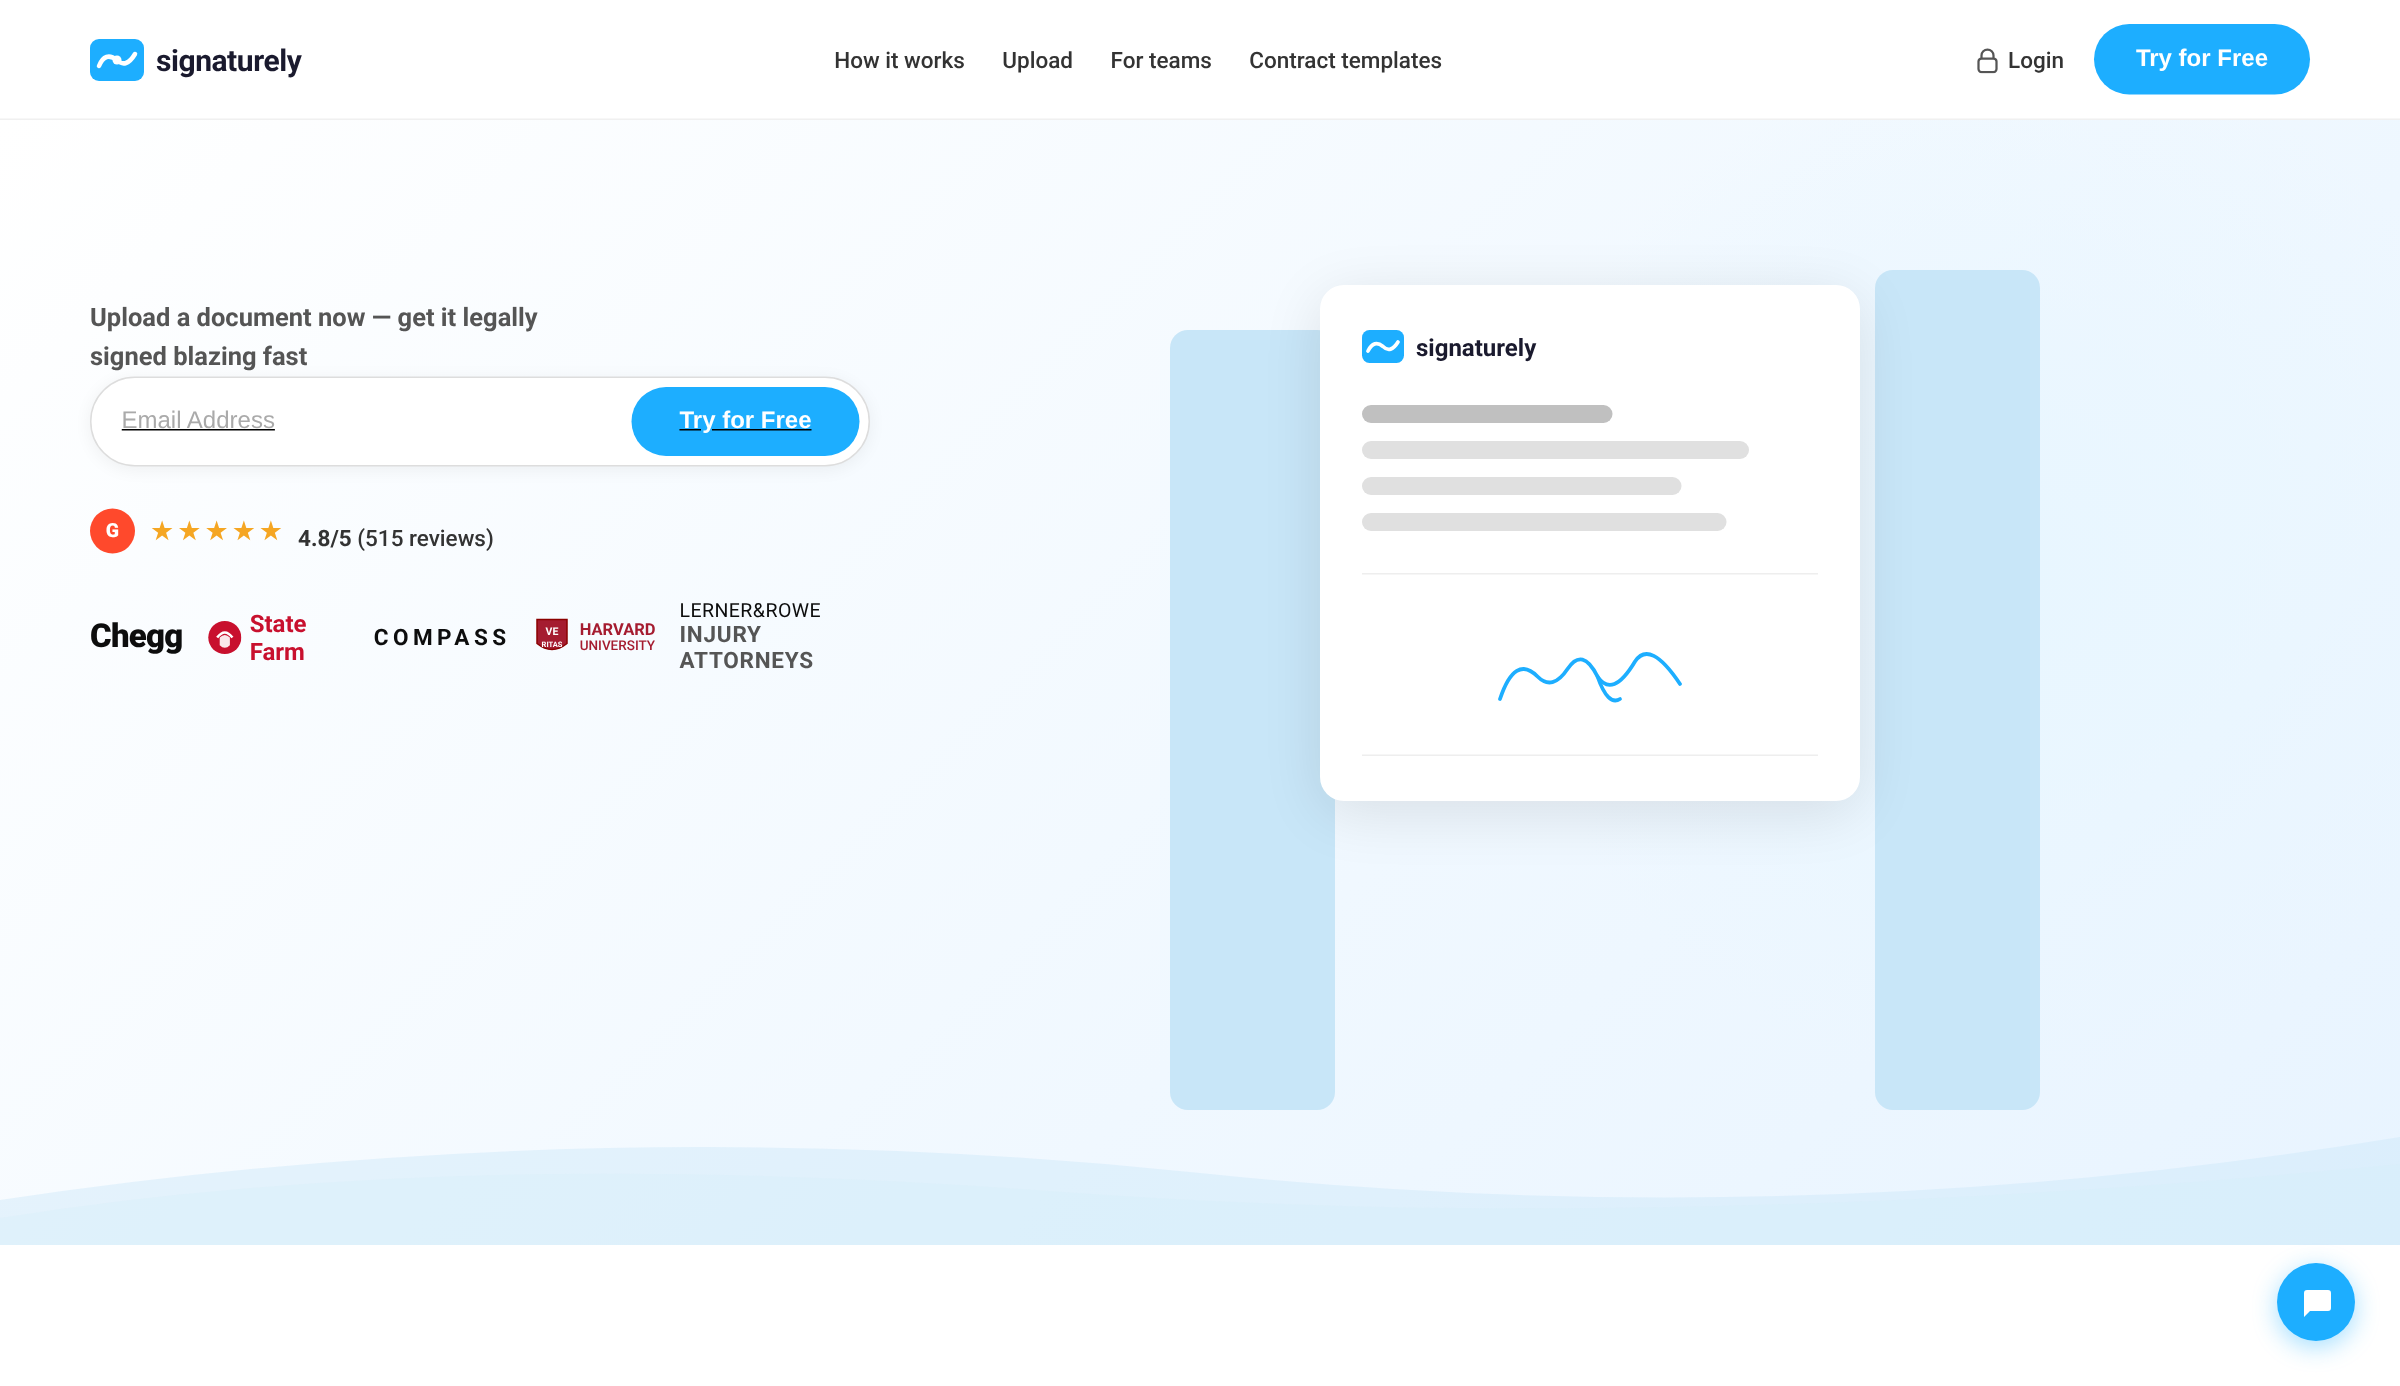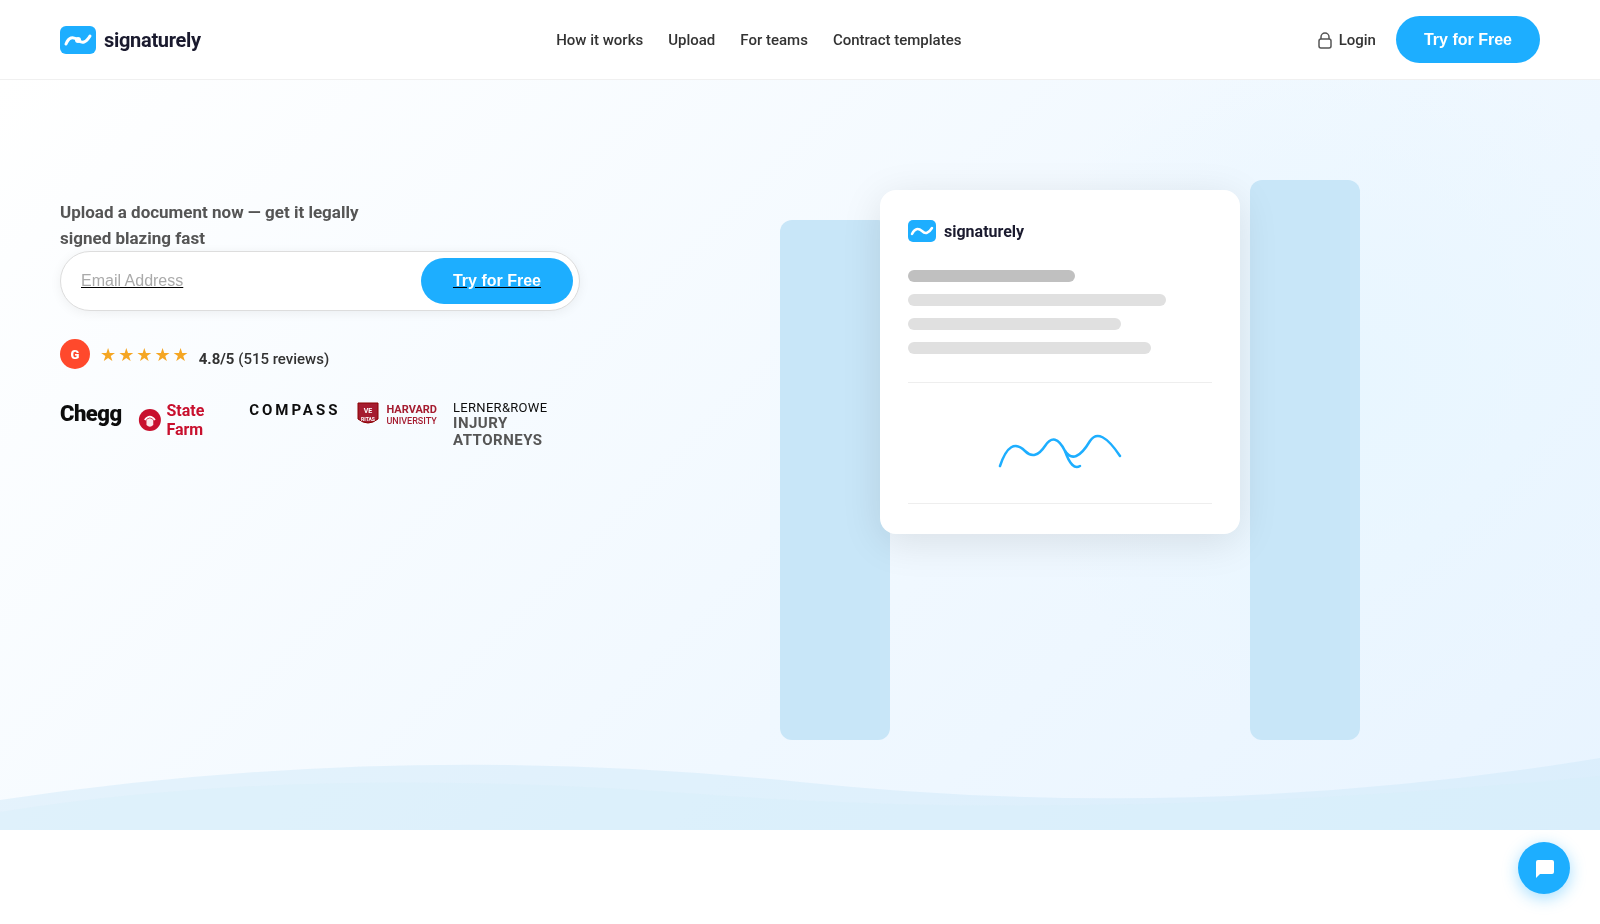--- a/index.html
+++ b/index.html
@@ -168,21 +168,21 @@
       font-size: 12px;
       color: #999;
       font-weight: 600;
       letter-spacing: 1px;
       text-transform: uppercase;
       margin-bottom: 16px;
     }
     .trusted-label strong { color: #555; }
     .trusted-logos {
       display: flex;
-      align-items: flex-start;
+      align-items: center;
       gap: 16px;
     }
     .logo-chegg {
       font-size: 22px;
       font-weight: 900;
       color: #0d0d0d;
       letter-spacing: -0.5px;
     }
     .logo-statefarm {
       display: flex;

